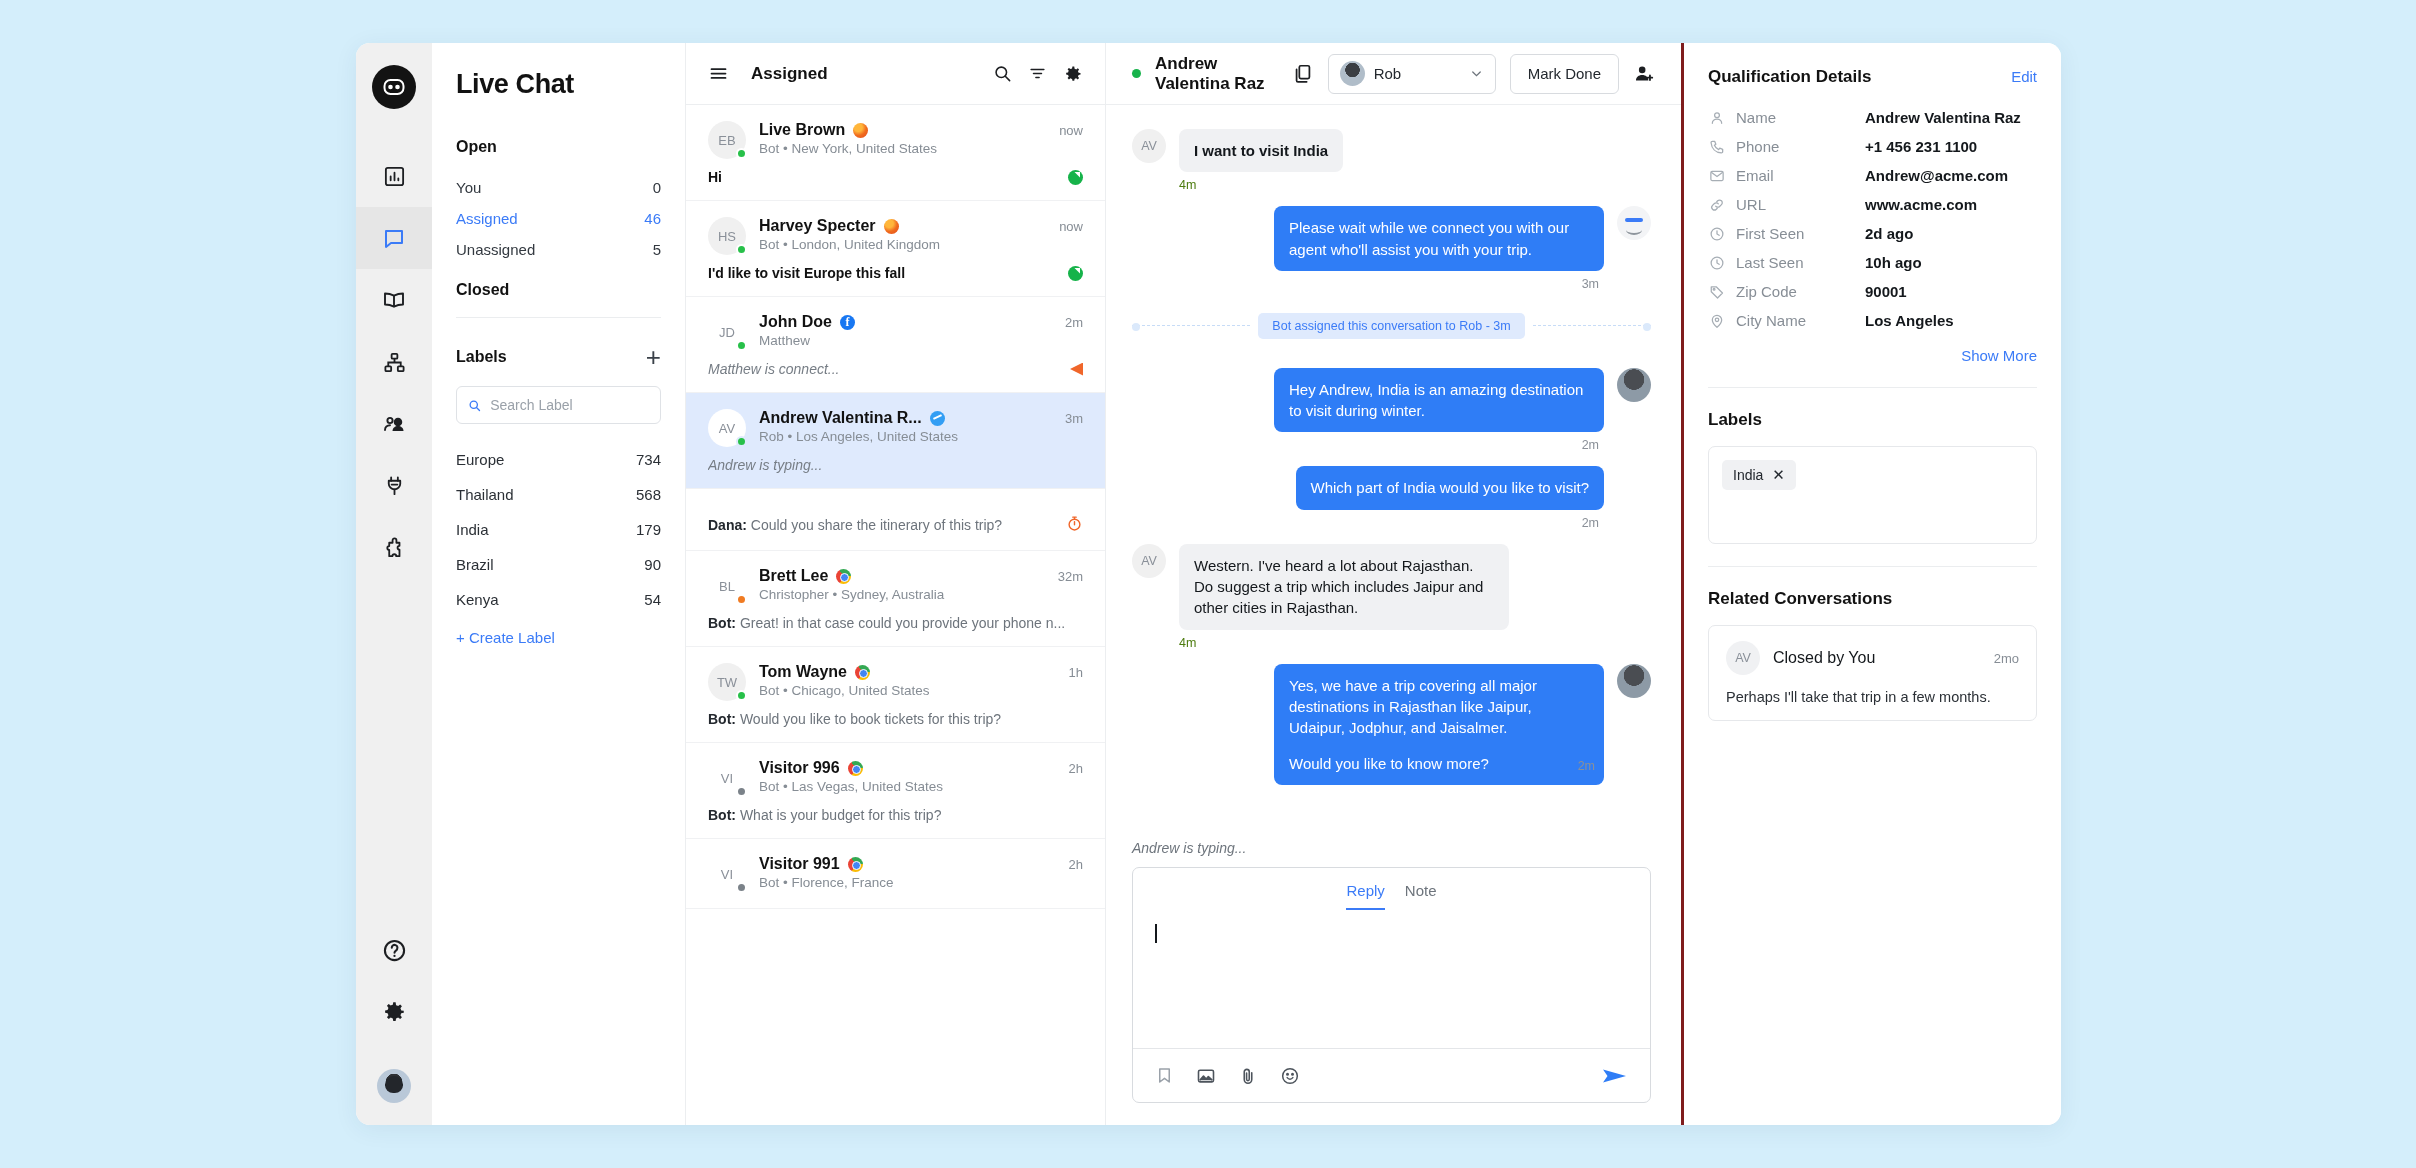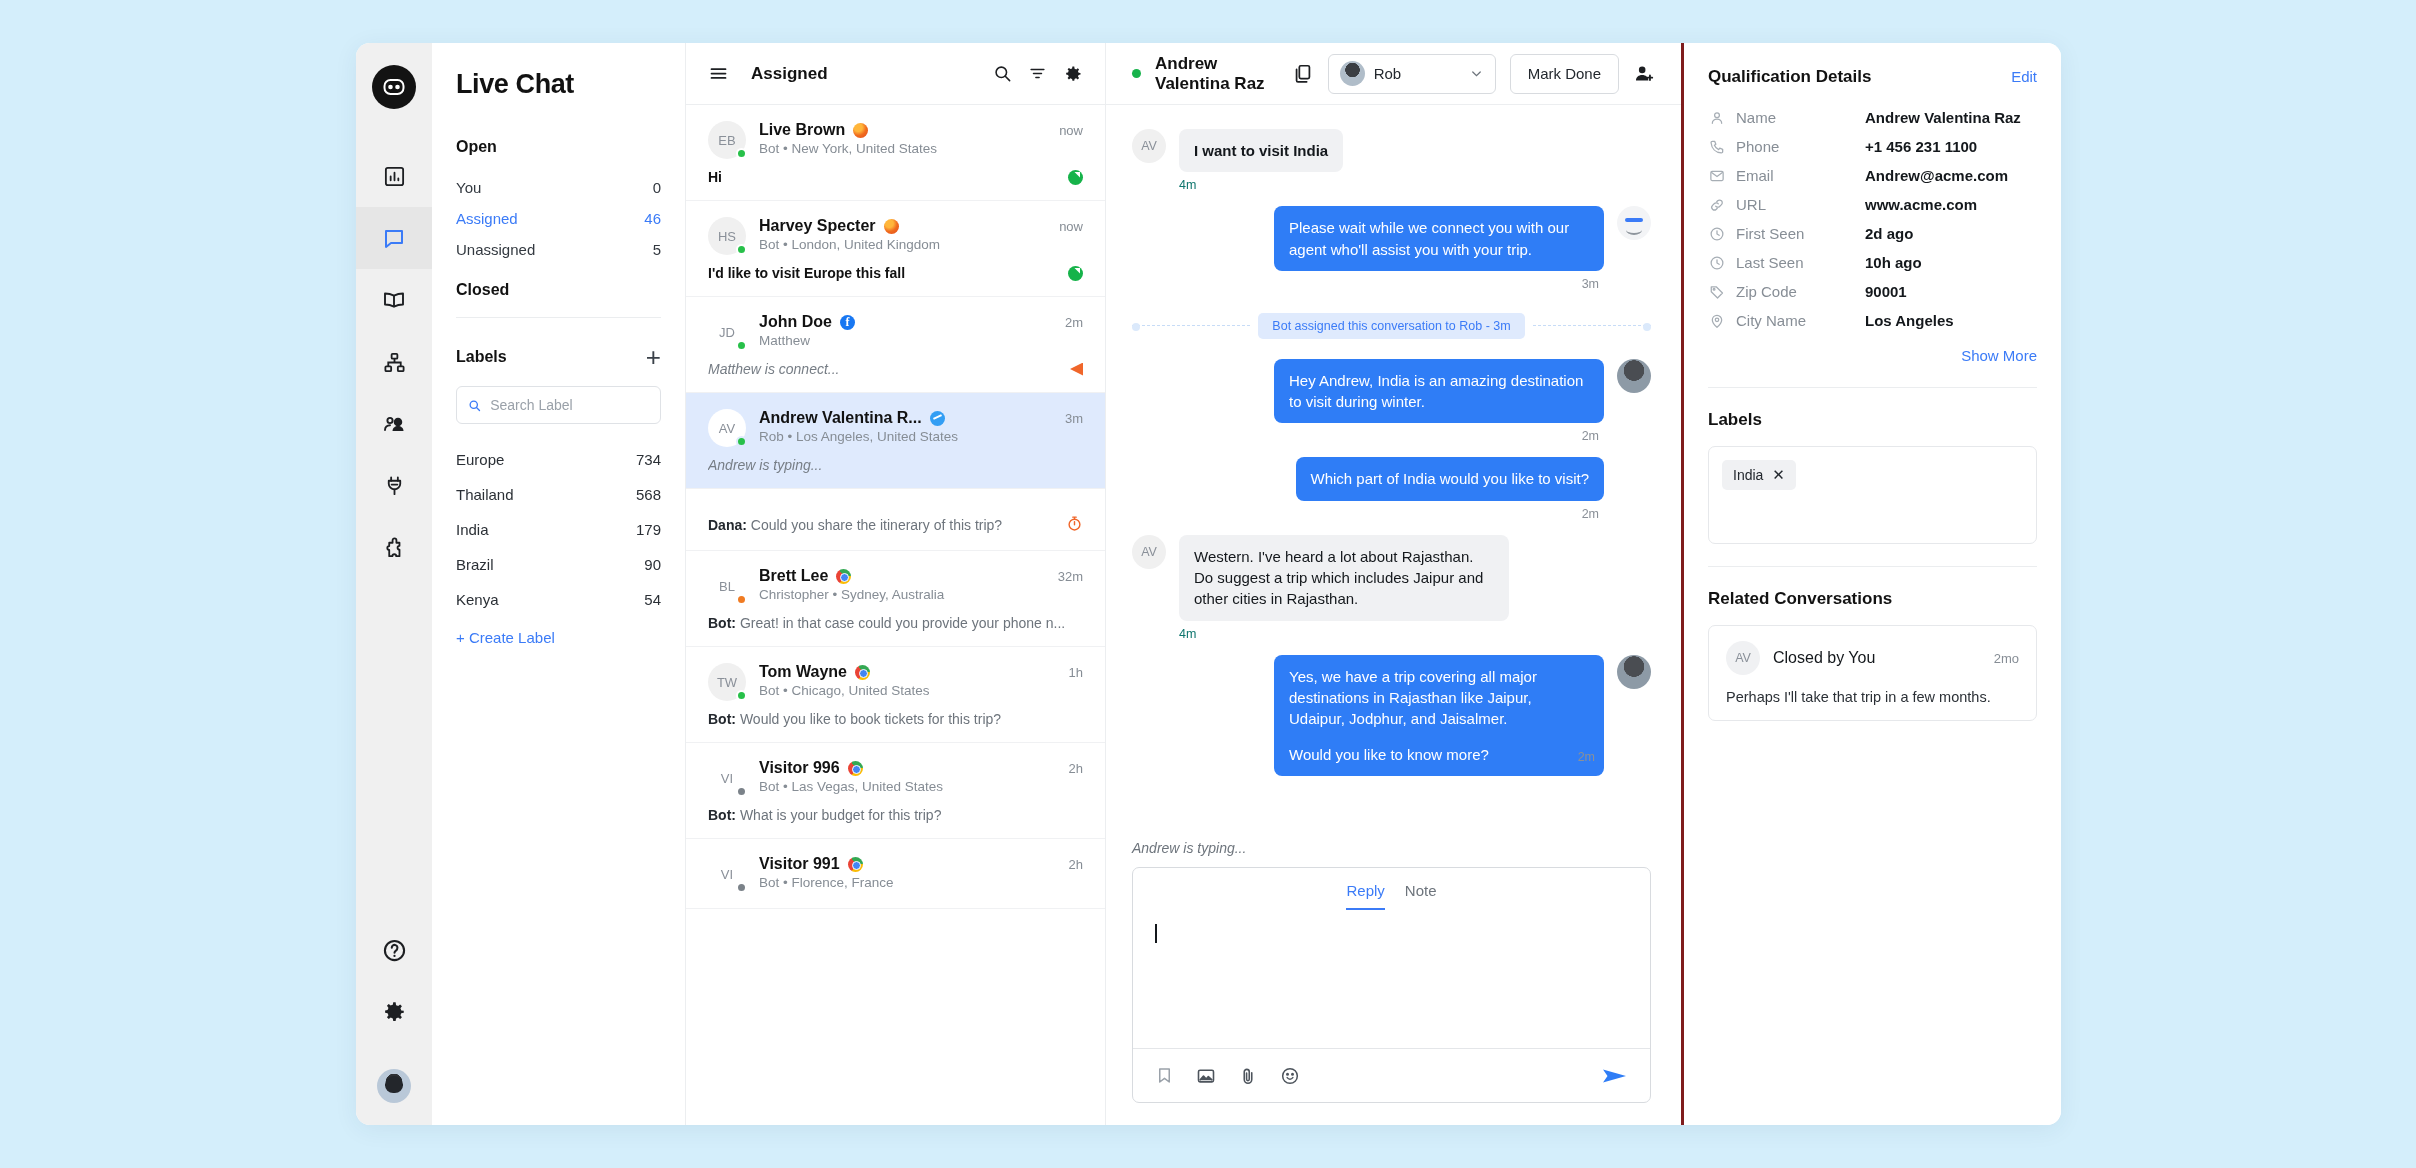--- a/index.html
+++ b/index.html
@@ -279,26 +279,26 @@
     border-bottom: 2.5px solid #8e959d; border-radius: 0 0 50% 50%;
   }
   .bub {
     max-width: 330px; padding: 11px 15px;
     border-radius: 8px; font-size: 15px; line-height: 1.42;
   }
   .bub.in { background: #f0f1f3; color: #14181c; font-weight: bold; }
   .bub.in.plain { font-weight: normal; }
   .bub.out { background: #2f7df6; color: #fff; }
   .bub p + p { margin-top: 14px; }
-  .t-left { font-size: 12.5px; color: #0f766e; margin: 6px 0 14px 47px; }
+  .t-left { font-size: 12.5px; color: #4d7c0f; margin: 6px 0 14px 47px; }
   .t-right { font-size: 12.5px; color: #8a9098; margin: 6px 0 14px 0; text-align: right; padding-right: 52px; }
 
   .sysrow {
     display: flex; align-items: center; gap: 8px;
-    margin: 8px 0 20px 0;
+    margin: 8px 0 29px 0;
   }
   .sysline { flex: 1; height: 1px; border-top: 1px dashed #c7dcf7; position: relative; }
   .sysline::after {
     content: ""; position: absolute; top: -3.5px;
     width: 8px; height: 8px; border-radius: 50%; background: #dbe9fb;
   }
   .sysline.l::after { left: 0; }
   .sysline.r::after { right: 0; }
   .sysbadge {
     background: #dfeafd; color: #3b7bf7; font-size: 12.5px;

